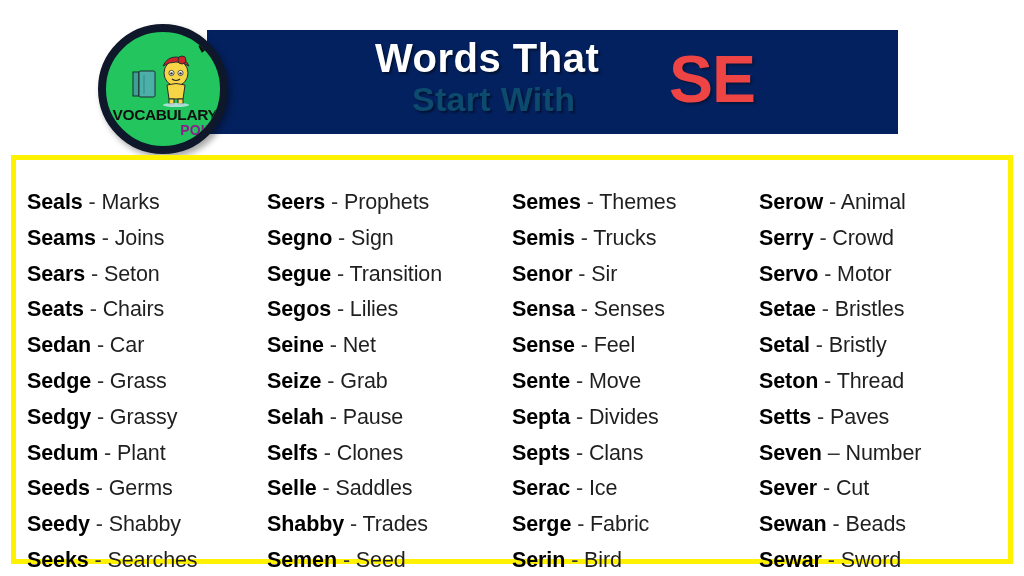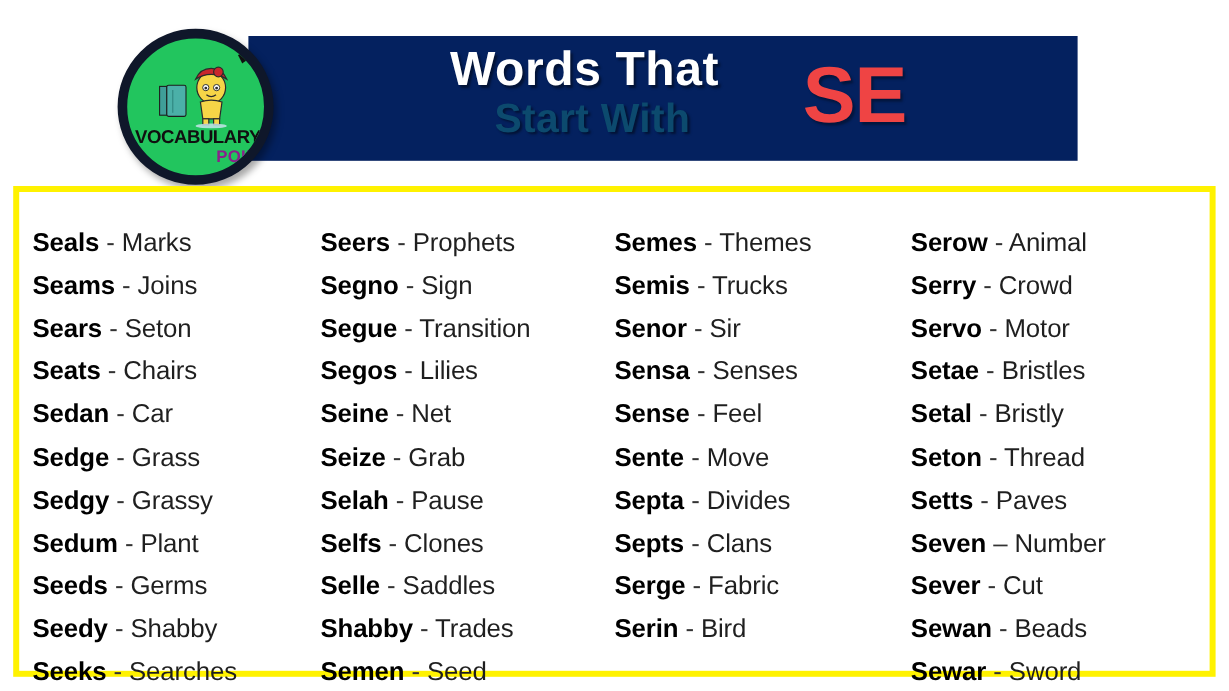--- a/index.html
+++ b/index.html
@@ -290,20 +290,21 @@
       </div>
       <div class="word-column col-2">
         <div class="word-row"><span class="word-term">Semes</span> <span class="word-sep">-</span> <span class="word-def">Themes</span></div>
         <div class="word-row"><span class="word-term">Semis</span> <span class="word-sep">-</span> <span class="word-def">Trucks</span></div>
         <div class="word-row"><span class="word-term">Senor</span> <span class="word-sep">-</span> <span class="word-def">Sir</span></div>
         <div class="word-row"><span class="word-term">Sensa</span> <span class="word-sep">-</span> <span class="word-def">Senses</span></div>
         <div class="word-row"><span class="word-term">Sense</span> <span class="word-sep">-</span> <span class="word-def">Feel</span></div>
         <div class="word-row"><span class="word-term">Sente</span> <span class="word-sep">-</span> <span class="word-def">Move</span></div>
         <div class="word-row"><span class="word-term">Septa</span> <span class="word-sep">-</span> <span class="word-def">Divides</span></div>
         <div class="word-row"><span class="word-term">Septs</span> <span class="word-sep">-</span> <span class="word-def">Clans</span></div>
+        <div class="word-row"><span class="word-term">Serac</span> <span class="word-sep">-</span> <span class="word-def">Ice</span></div>
         <div class="word-row"><span class="word-term">Serge</span> <span class="word-sep">-</span> <span class="word-def">Fabric</span></div>
         <div class="word-row"><span class="word-term">Serin</span> <span class="word-sep">-</span> <span class="word-def">Bird</span></div>
       </div>
       <div class="word-column col-3">
         <div class="word-row"><span class="word-term">Serow</span> <span class="word-sep">-</span> <span class="word-def">Animal</span></div>
         <div class="word-row"><span class="word-term">Serry</span> <span class="word-sep">-</span> <span class="word-def">Crowd</span></div>
         <div class="word-row"><span class="word-term">Servo</span> <span class="word-sep">-</span> <span class="word-def">Motor</span></div>
         <div class="word-row"><span class="word-term">Setae</span> <span class="word-sep">-</span> <span class="word-def">Bristles</span></div>
         <div class="word-row"><span class="word-term">Setal</span> <span class="word-sep">-</span> <span class="word-def">Bristly</span></div>
         <div class="word-row"><span class="word-term">Seton</span> <span class="word-sep">-</span> <span class="word-def">Thread</span></div>

